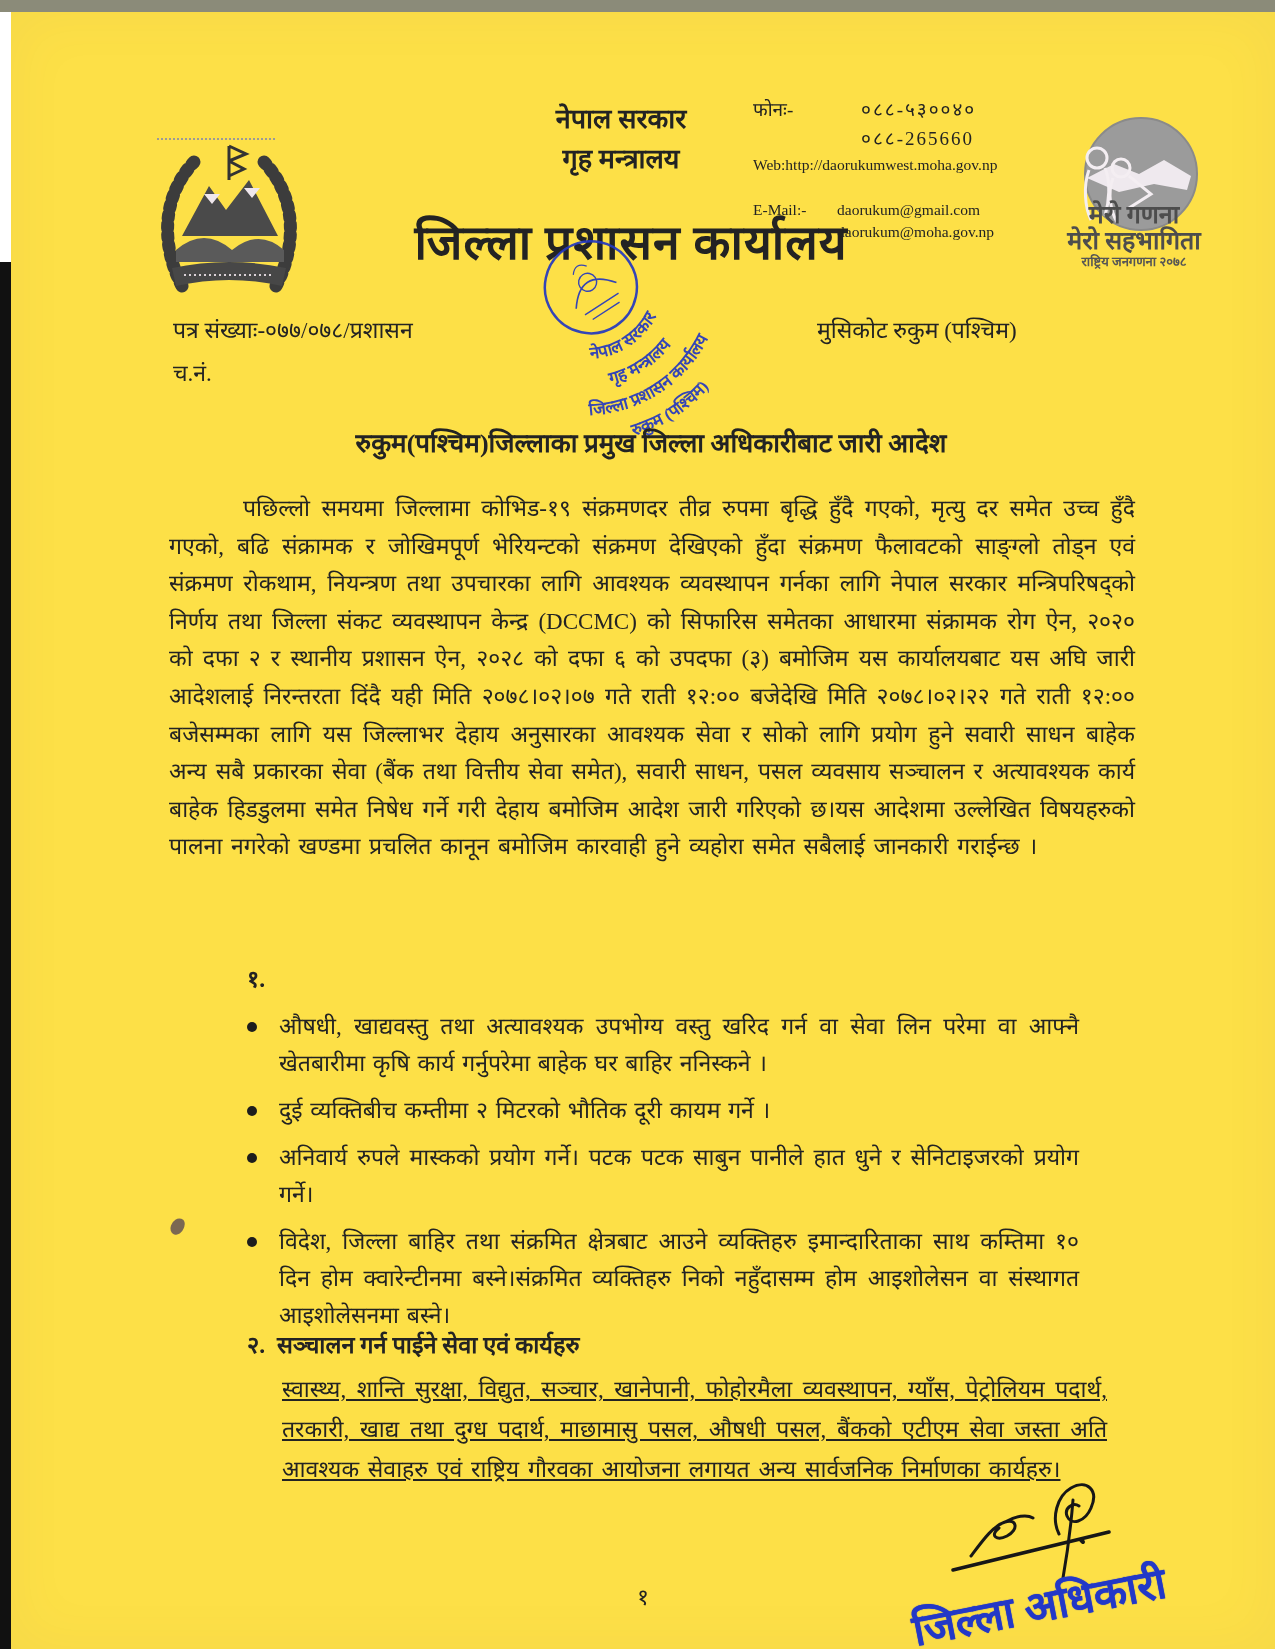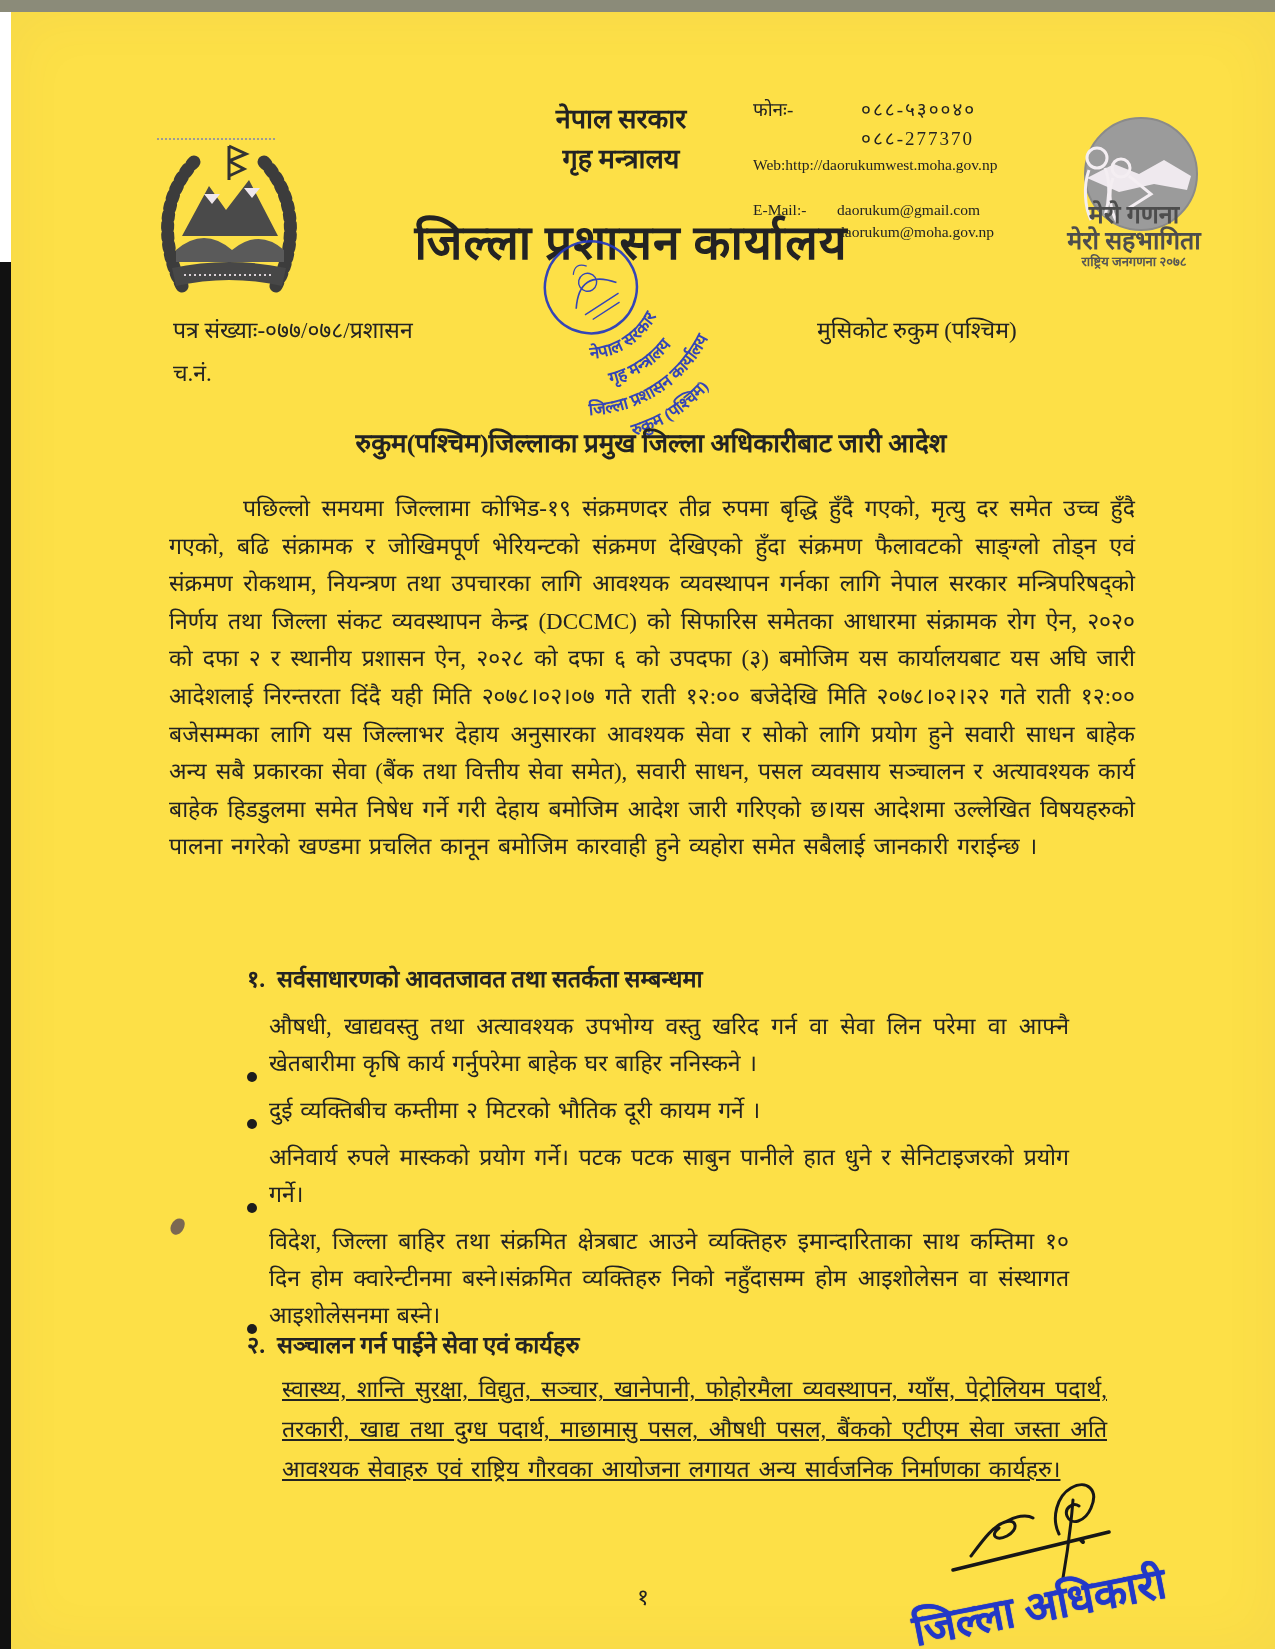--- a/index.html
+++ b/index.html
@@ -45,21 +45,21 @@
   
   .doc-title{position:absolute;left:140px;top:412px;width:1000px;text-align:center;
     font-size:26px;font-weight:700;}
   
   .intro{position:absolute;left:158px;top:478px;width:966px;
     font-size:23px;line-height:37.6px;text-align:justify;text-indent:74px;word-spacing:3px;}
   .sec1{position:absolute;left:236px;top:950px;width:890px;}
   .sec2{position:absolute;left:236px;top:1316px;width:890px;}
   .sec-head{display:flex;gap:12px;font-size:23.5px;font-weight:700;margin-bottom:10px;}
   .bullets{margin-top:14px;}
-  .bullet-item{display:flex;gap:12px;margin-bottom:10px;align-items:flex-end;}
+  .bullet-item{display:flex;gap:22px;margin-bottom:10px;}
   .bullet-dot{flex:0 0 10px;width:10px;height:10px;border-radius:50%;background:#1d1d1d;margin-top:14px;}
   .bullet-text{font-size:23px;line-height:37px;text-align:justify;word-spacing:2px;width:800px;}
   .sec-body{font-size:23px;line-height:40px;text-align:justify;word-spacing:3px;
     margin-left:35px;width:825px;text-decoration:underline;}
   
   .page-num{position:absolute;left:0;top:1568px;width:1264px;text-align:center;font-size:23px;}
   .signature-box{position:absolute;left:930px;top:1458px;width:190px;height:120px;}
   .footer-stamp{position:absolute;left:898px;top:1548px;width:420px;
     font-size:43px;font-weight:700;color:#2338c7;transform:rotate(-11deg);
     white-space:nowrap;text-shadow:0 0 1px #2338c7;}
@@ -100,21 +100,21 @@
   </div>
   <div class="hdr-office">जिल्ला प्रशासन कार्यालय</div>
 
   <div class="contact">
     <div class="nprow">
       <span>फोनः-</span>
       <span class="val">०८८-५३००४०</span>
     </div>
     <div class="nprow">
       <span></span>
-      <span class="val">०८८-277370</span>
+      <span class="val">०८८-265660</span>
     </div>
     <div class="latin">Web:http://daorukumwest.moha.gov.np</div>
     <div class="latin em-row">
       <span>E-Mail:-</span>
       <span>daorukum@gmail.com</span>
     </div>
     <div class="latin em2">daorukum@moha.gov.np</div>
   </div>
 
   <div class="census-box">
@@ -166,21 +166,20 @@
     <div>मुसिकोट रुकुम (पश्चिम)</div>
   </div>
 
   <div class="doc-title">रुकुम(पश्चिम)जिल्लाका प्रमुख जिल्ला अधिकारीबाट जारी आदेश</div>
 
   <div class="intro">पछिल्लो समयमा जिल्लामा कोभिड-१९ संक्रमणदर तीव्र रुपमा बृद्धि हुँदै गएको, मृत्यु दर समेत उच्च हुँदै गएको, बढि संक्रामक र जोखिमपूर्ण भेरियन्टको संक्रमण देखिएको हुँदा संक्रमण फैलावटको साङ्ग्लो तोड्न एवं संक्रमण रोकथाम, नियन्त्रण तथा उपचारका लागि आवश्यक व्यवस्थापन गर्नका लागि नेपाल सरकार मन्त्रिपरिषद्को निर्णय तथा जिल्ला संकट व्यवस्थापन केन्द्र (DCCMC) को सिफारिस समेतका आधारमा संक्रामक रोग ऐन, २०२० को दफा २ र स्थानीय प्रशासन ऐन, २०२८ को दफा ६ को उपदफा (३) बमोजिम यस कार्यालयबाट यस अघि जारी आदेशलाई निरन्तरता दिंदै यही मिति २०७८।०२।०७ गते राती १२:०० बजेदेखि मिति २०७८।०२।२२ गते राती १२:०० बजेसम्मका लागि यस जिल्लाभर देहाय अनुसारका आवश्यक सेवा र सोको लागि प्रयोग हुने सवारी साधन बाहेक अन्य सबै प्रकारका सेवा (बैंक तथा वित्तीय सेवा समेत), सवारी साधन, पसल व्यवसाय सञ्चालन र अत्यावश्यक कार्य बाहेक हिडडुलमा समेत निषेध गर्ने गरी देहाय बमोजिम आदेश जारी गरिएको छ।यस आदेशमा उल्लेखित विषयहरुको पालना नगरेको खण्डमा प्रचलित कानून बमोजिम कारवाही हुने व्यहोरा समेत सबैलाई जानकारी गराईन्छ ।</div>
 
   <div class="sec1">
     <div class="sec-head">
       <span>१.</span>
-      <span>सर्वसाधारणको आवतजावत तथा सतर्कता सम्बन्धमा</span>
     </div>
     <div class="bullets">
       <div class="bullet-item">
         <span class="bullet-dot"></span>
         <span class="bullet-text">औषधी, खाद्यवस्तु तथा अत्यावश्यक उपभोग्य वस्तु खरिद गर्न वा सेवा लिन परेमा वा आफ्नै खेतबारीमा कृषि कार्य गर्नुपरेमा बाहेक घर बाहिर ननिस्कने ।</span>
       </div>
       <div class="bullet-item">
         <span class="bullet-dot"></span>
         <span class="bullet-text">दुई व्यक्तिबीच कम्तीमा २ मिटरको भौतिक दूरी कायम गर्ने ।</span>
       </div>

